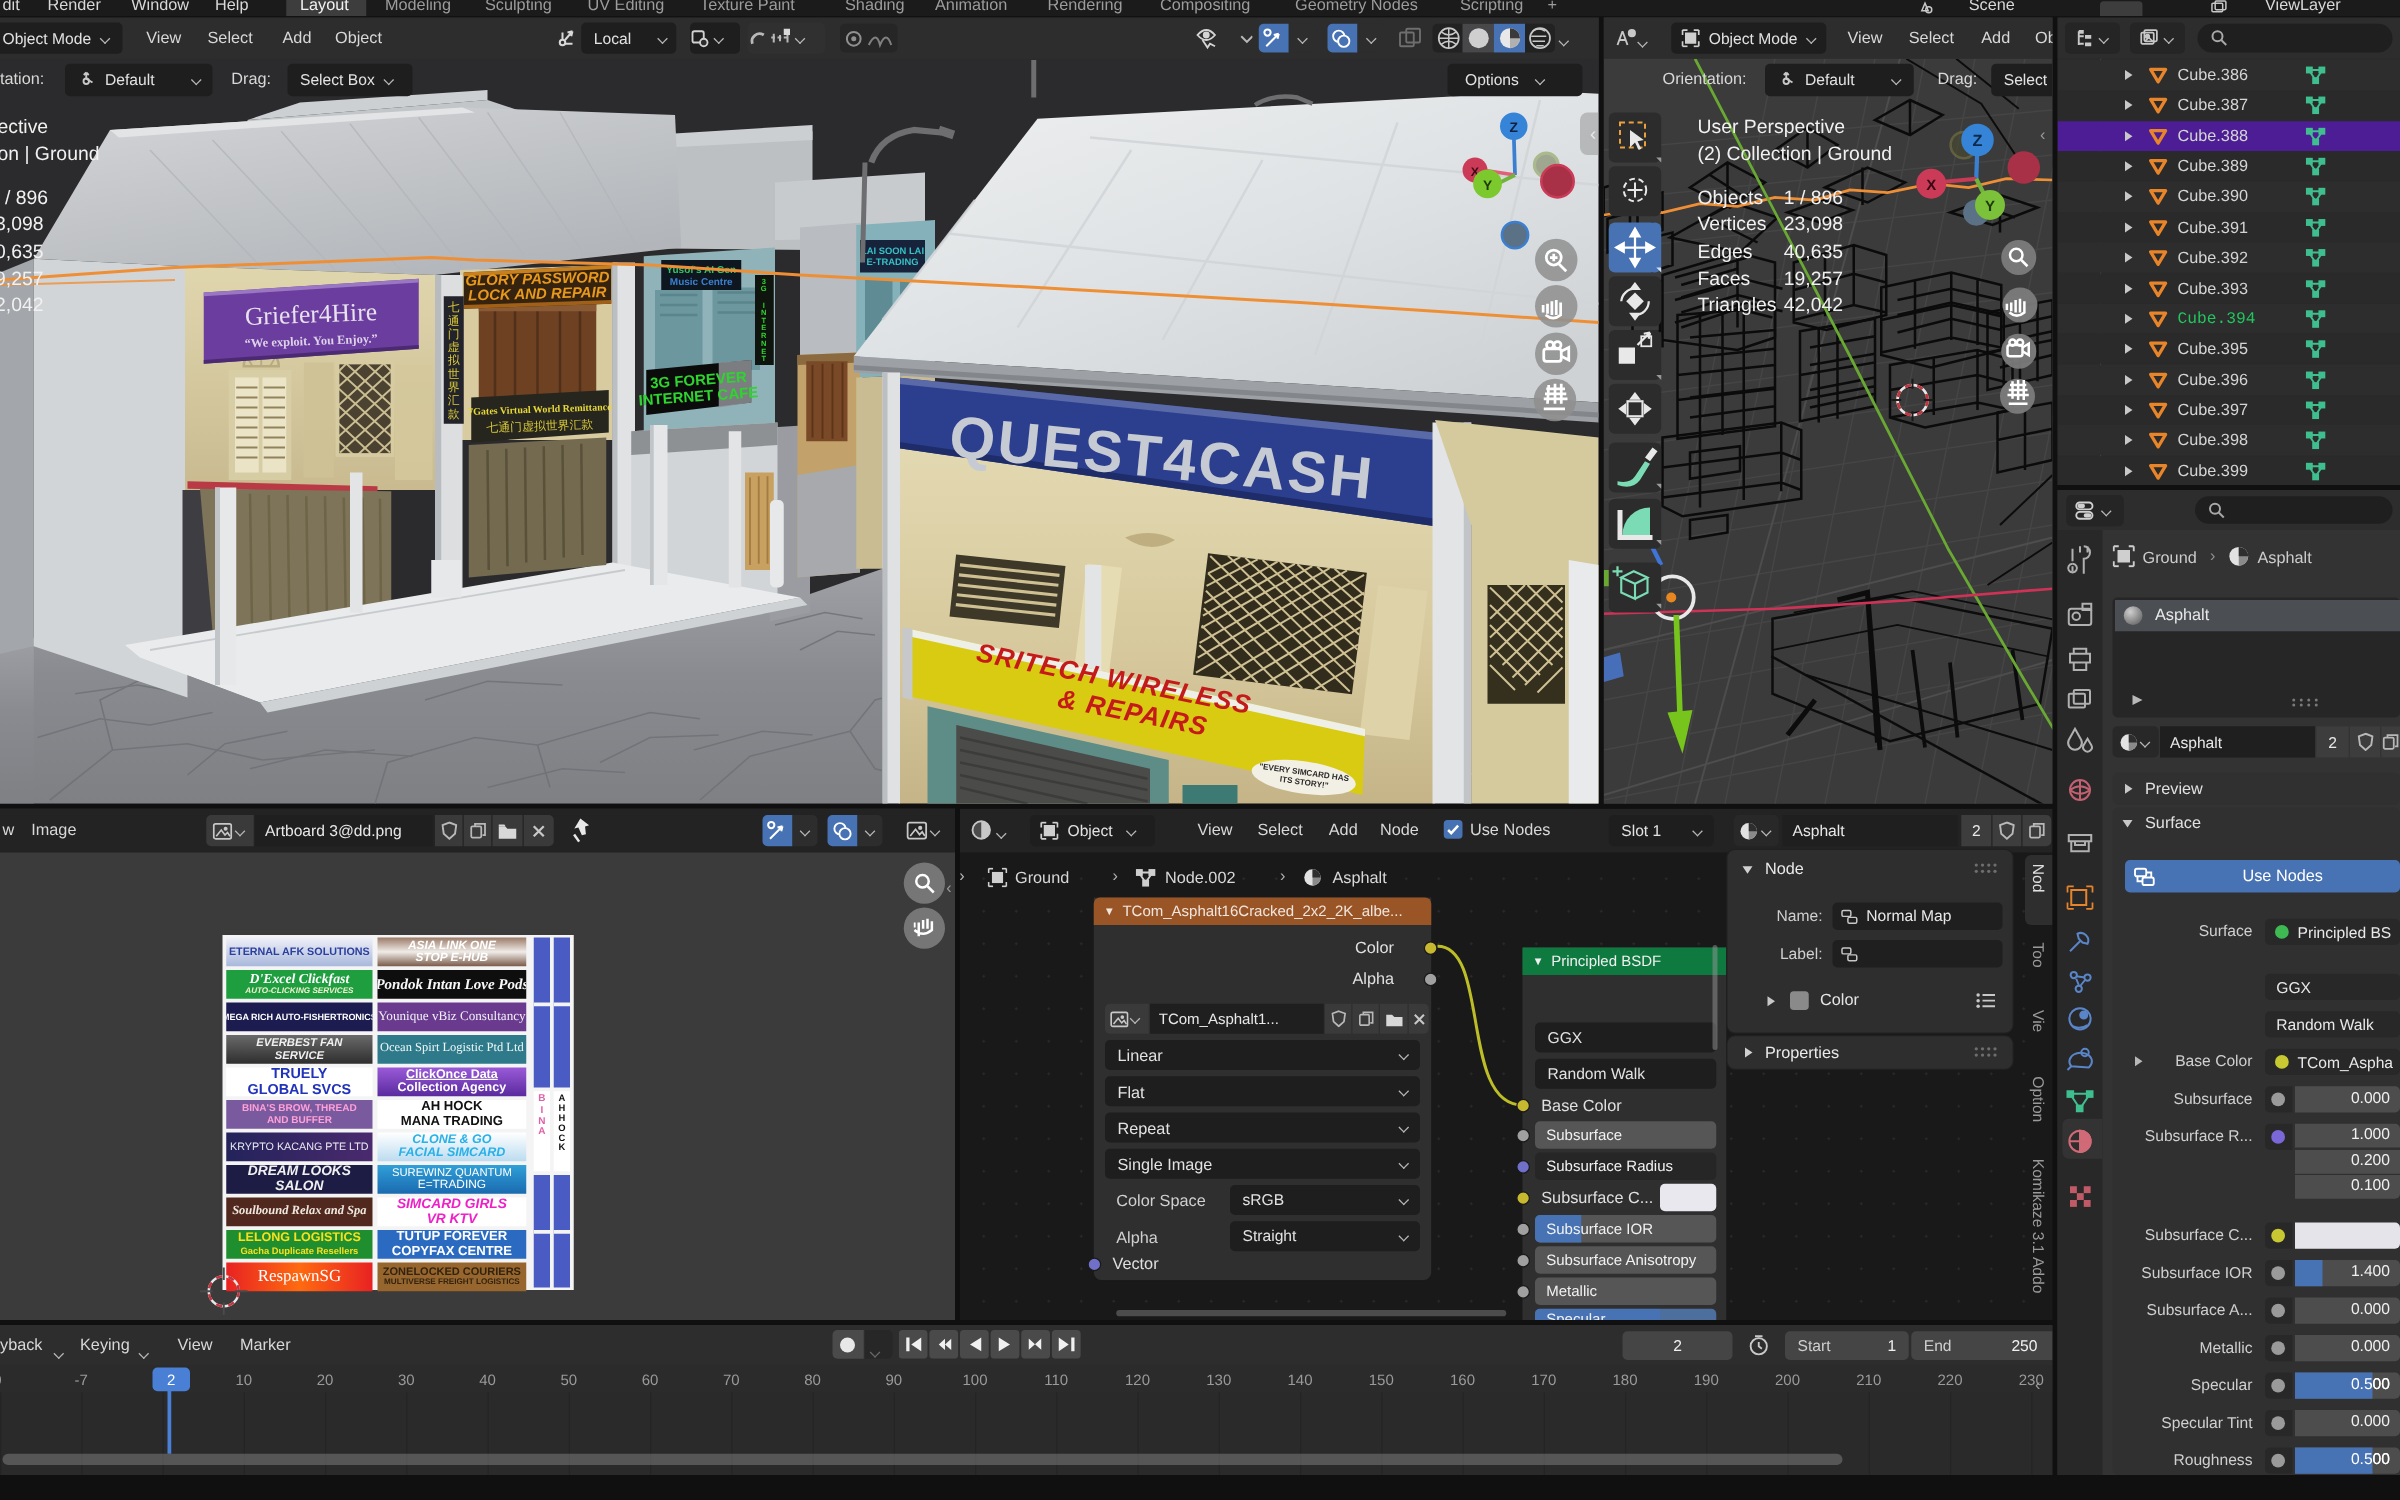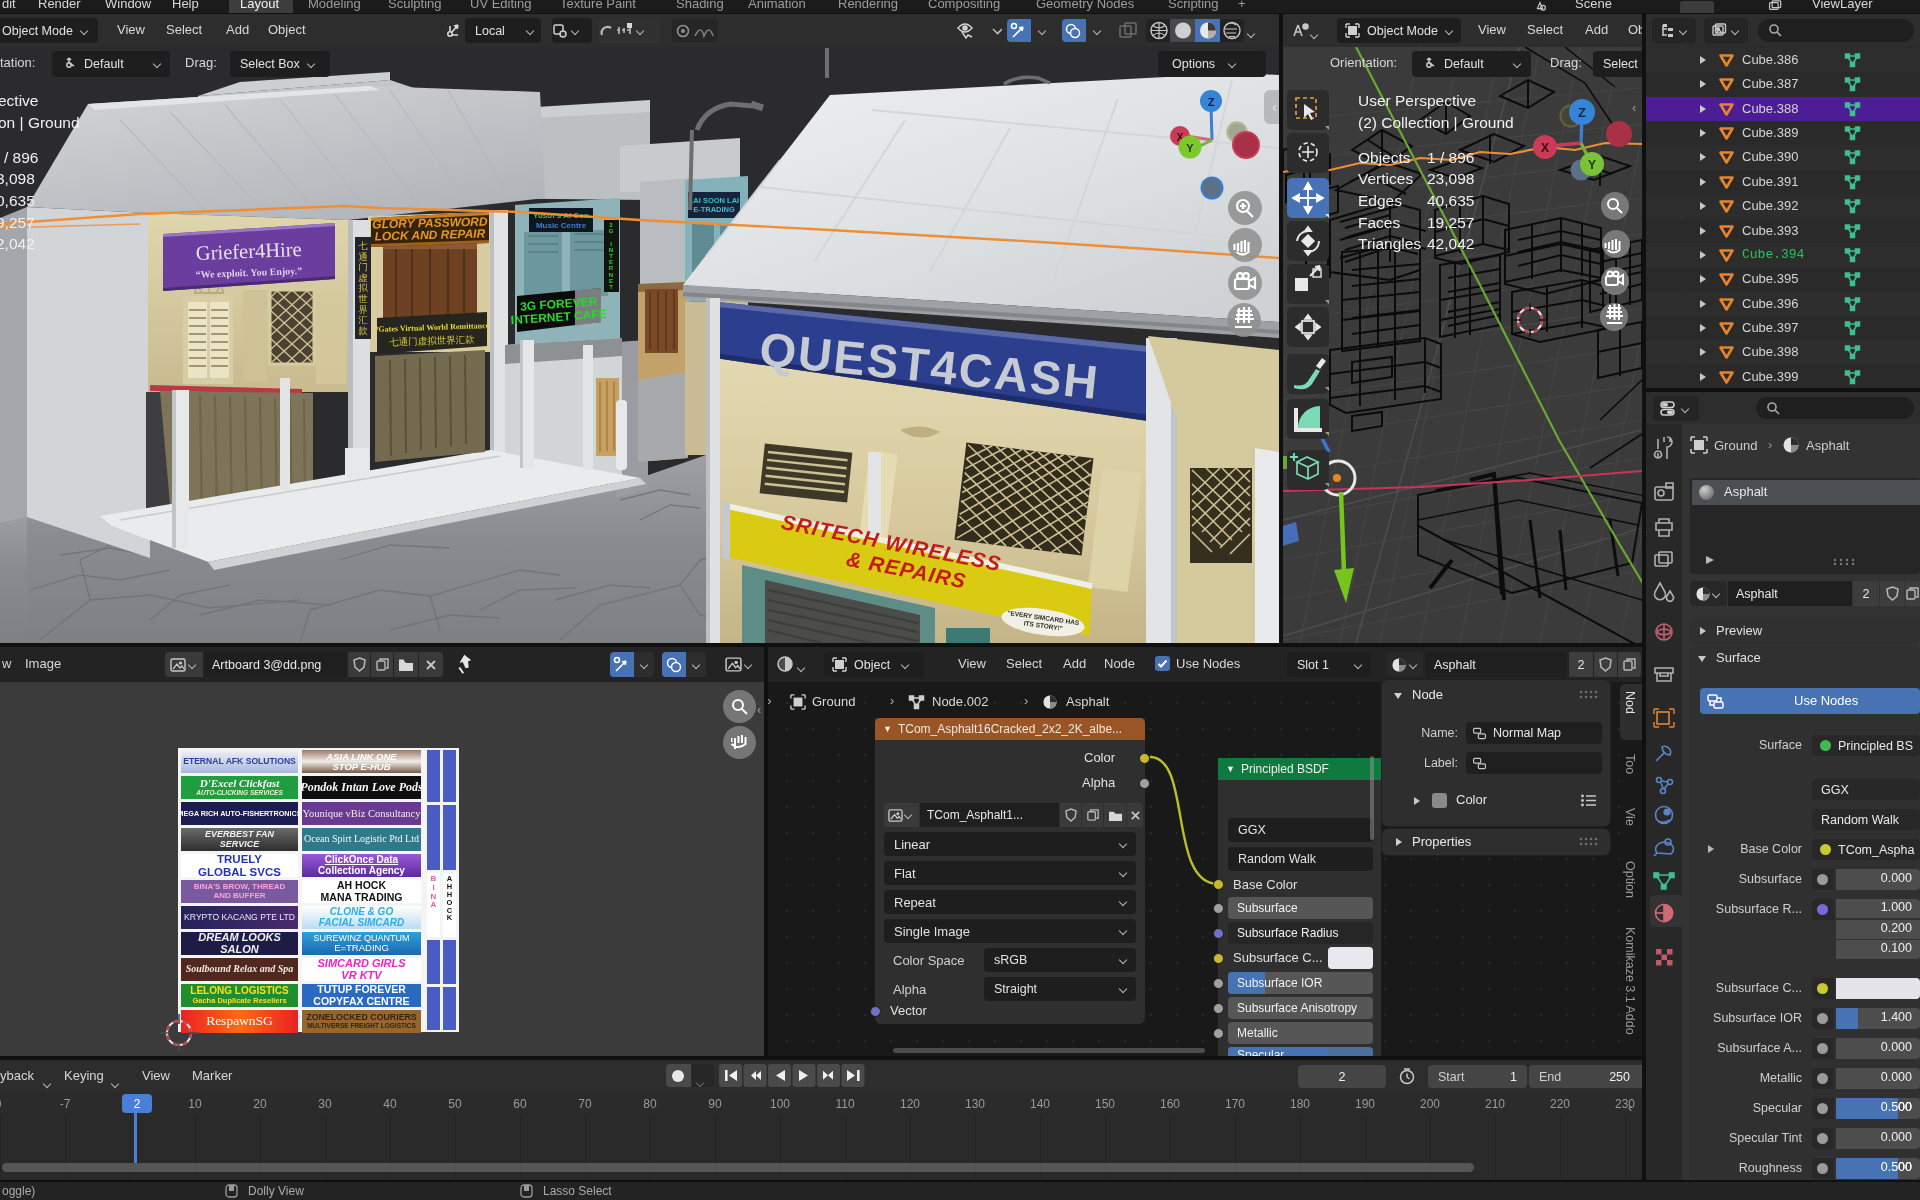--- a/index.html
+++ b/index.html
@@ -1799,26 +1799,13 @@
 <div class="abs" style="left:1560.0px;top:54px;width:1px;height:66px;background:#242424;"></div>
 <div class="abs" style="left:1625.0px;top:54px;width:1px;height:66px;background:#242424;"></div>
 
  <div class="abs" style="left:134px;top:51px;width:2.5px;height:52px;background:#4a7fd6;"></div>
  <div class="abs" style="left:122px;top:34px;width:30px;height:19px;background:#4a7fd6;border-radius:4px;color:#fff;font-size:12px;display:flex;align-items:center;justify-content:center;">2</div>
 
  <div class="abs" style="left:2px;top:103px;width:1472px;height:9px;background:rgba(122,122,122,0.55);border-radius:5px;"></div>
  <div class="txt" style="left:1628px;top:40px;color:#9a9a9a;">‹</div>
 </div>
 
-<div class="abs" style="left:0;top:1182px;width:1920px;height:18px;background:#232323;">
- <div class="abs" style="left:2px;top:2px;color:#ababab;font-size:12px;">oggle)</div>
- <svg class="abs" style="left:225px;top:2px;" width="13" height="14" viewBox="0 0 13 14">
-        <rect x="1" y="1" width="11" height="12" rx="3" fill="none" stroke="#9a9a9a" stroke-width="1.3"></rect>
-        <rect x="4" y="1" width="5" height="6" fill="#9a9a9a"></rect>
-      </svg>
- <div class="abs" style="left:248px;top:2px;color:#ababab;font-size:12px;">Dolly View</div>
- <svg class="abs" style="left:520px;top:2px;" width="13" height="14" viewBox="0 0 13 14">
-        <rect x="1" y="1" width="11" height="12" rx="3" fill="none" stroke="#9a9a9a" stroke-width="1.3"></rect>
-        <rect x="4" y="1" width="5" height="6" fill="#9a9a9a"></rect>
-      </svg>
- <div class="abs" style="left:543px;top:2px;color:#ababab;font-size:12px;">Lasso Select</div>
-</div>
 </div>
 
 </body></html>

